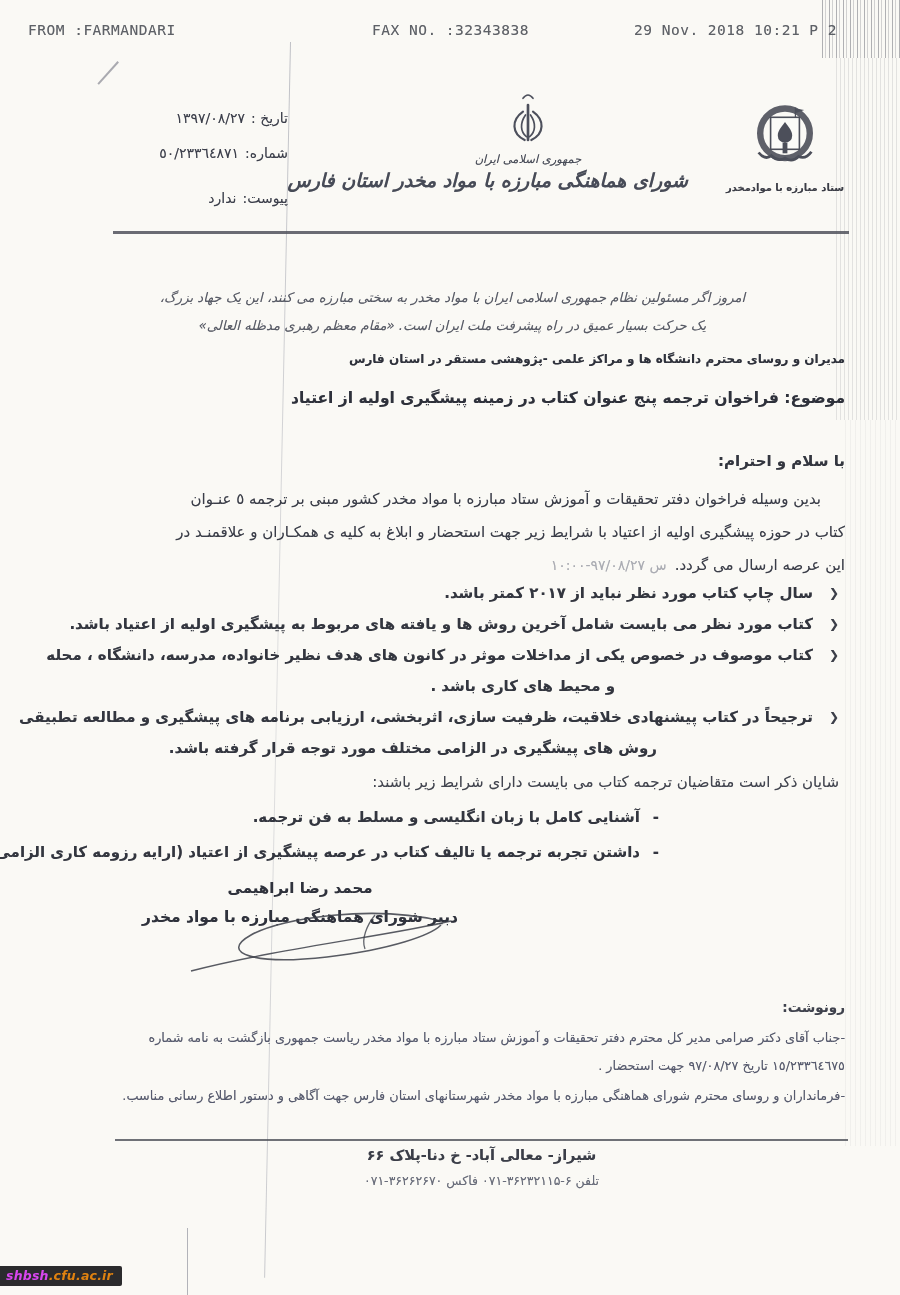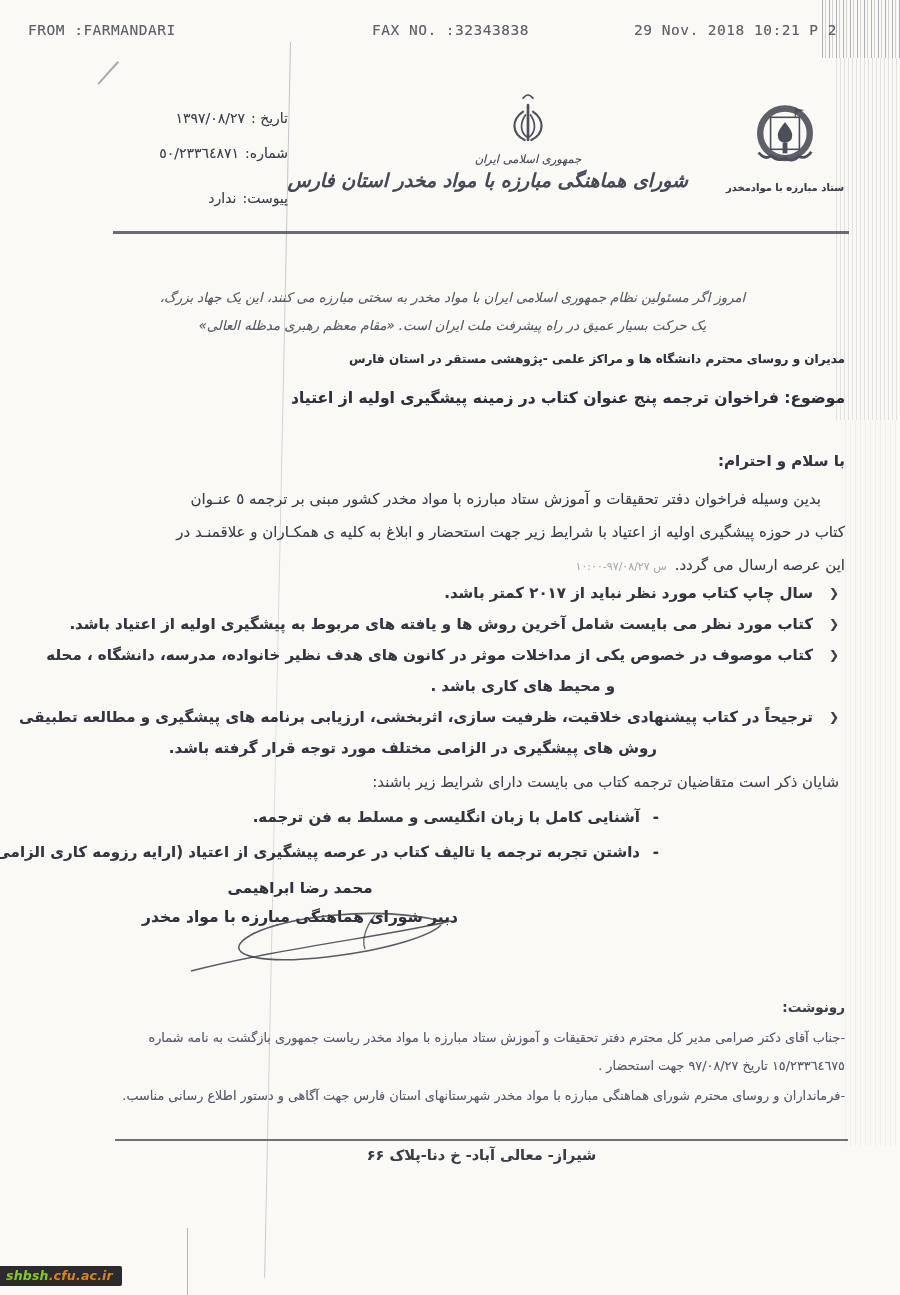--- a/index.html
+++ b/index.html
@@ -38,21 +38,21 @@
   .quote{position:absolute;left:125px;top:247px;width:655px;text-align:center;direction:rtl;
          font-size:13.2px;font-style:italic;color:#585b66;margin-top:43px;}
   .quote div{white-space:nowrap;} .quote .q2{margin-top:13px;}
 
   
   .addressee{position:absolute;right:55px;top:352px;direction:rtl;font-size:12px;font-weight:bold;color:#2e313b;white-space:nowrap;}
   .subject{position:absolute;right:55px;top:389px;direction:rtl;font-size:15.5px;font-weight:bold;color:#2e313b;white-space:nowrap;text-align:right;}
   .salutation{position:absolute;right:55px;top:452px;direction:rtl;font-size:15px;font-weight:bold;color:#33363f;}
   .intro{position:absolute;right:55px;top:483px;width:733px;direction:rtl;font-size:15px;line-height:33px;color:#3a3d48;}
   .intro div{white-space:nowrap;} .intro .ind{padding-right:24px;}
-  .faint-note{font-size:11px;color:#6a6e7e;opacity:.55;margin:0 8px;letter-spacing:.5px;font-style:normal;}
+  .faint-note{font-size:14px;color:#6a6e7e;opacity:.55;margin:0 8px;letter-spacing:.5px;font-style:normal;}
 
   .bullets{position:absolute;right:55px;top:578px;width:737px;direction:rtl;font-weight:bold;
            font-size:15px;color:#33363f;line-height:31px;}
   .b-line{position:relative;padding-right:32px;white-space:nowrap;}
   .b-line .mk{position:absolute;right:6px;top:0;font-size:12px;font-weight:bold;color:#3c3f49;}
   .b-cont1{padding-right:230px;} .b-cont2{padding-right:188px;}
   .note-line{font-weight:normal;color:#42454f;padding-right:6px;margin-top:3px;white-space:nowrap;}
   .req-line{position:relative;padding-right:205px;margin-top:4px;white-space:nowrap;}
   .req-line .mk{position:absolute;right:186px;top:0;}
 
@@ -70,21 +70,21 @@
   
   .foot-rule{position:absolute;left:115px;top:1139px;width:733px;height:2px;background:#4c4f58;opacity:.8;}
   .foot-addr{position:absolute;left:115px;top:1147px;width:733px;text-align:center;direction:rtl;
              font-size:14.5px;font-weight:bold;color:#3b3e48;}
   .foot-phone{position:absolute;left:115px;top:1173px;width:733px;text-align:center;direction:rtl;
               font-size:12.5px;color:#686c7a;}
 
   
   .wm{position:absolute;left:0;top:1266px;background:#2b2b2d;padding:2px 9px 3px 6px;border-radius:0 2px 2px 0;
       font-size:12.5px;font-weight:bold;font-style:italic;letter-spacing:.2px;}
-  .wm .p1{color:#84cc16;} .wm .p2{color:#e0820f;}
+  .wm .p1{color:#d946ef;} .wm .p2{color:#e0820f;}
 </style>
 </head>
 <body>
 
 <div class="page">
 
   <div class="noise-a"></div>
   <div class="noise-b"></div>
   <div class="noise-c"></div>
   <div class="fold"></div>
@@ -192,18 +192,19 @@
     </svg>
   </div>
 
   <div class="cc-label">رونوشت:</div>
   <div class="cc-line cc1">-جناب آقای دکتر صرامی مدیر کل محترم دفتر تحقیقات و آموزش ستاد مبارزه با مواد مخدر ریاست جمهوری بازگشت به نامه شماره</div>
   <div class="cc-line cc2">١٥/٢٣٣٦٤٦٧٥ تاریخ ٩٧/٠٨/٢٧ جهت استحضار .</div>
   <div class="cc-line cc3">-فرمانداران و روسای محترم شورای هماهنگی مبارزه با مواد مخدر شهرستانهای استان فارس جهت آگاهی و دستور اطلاع رسانی مناسب.</div>
 
   <div class="foot-rule"></div>
   <div class="foot-addr">شیراز- معالی آباد- خ دنا-پلاک ۶۶</div>
+  <div class="foot-phone">تلفن ۶-۳۶۲۳۲۱۱۵-۰۷۱ فاکس ۳۶۲۶۲۶۷۰-۰۷۱</div>
 
   <div class="wm">
     <span class="p1">shbsh</span><span class="p2">.cfu.ac.ir</span>
   </div>
 
 </div>
 
 </body></html>

